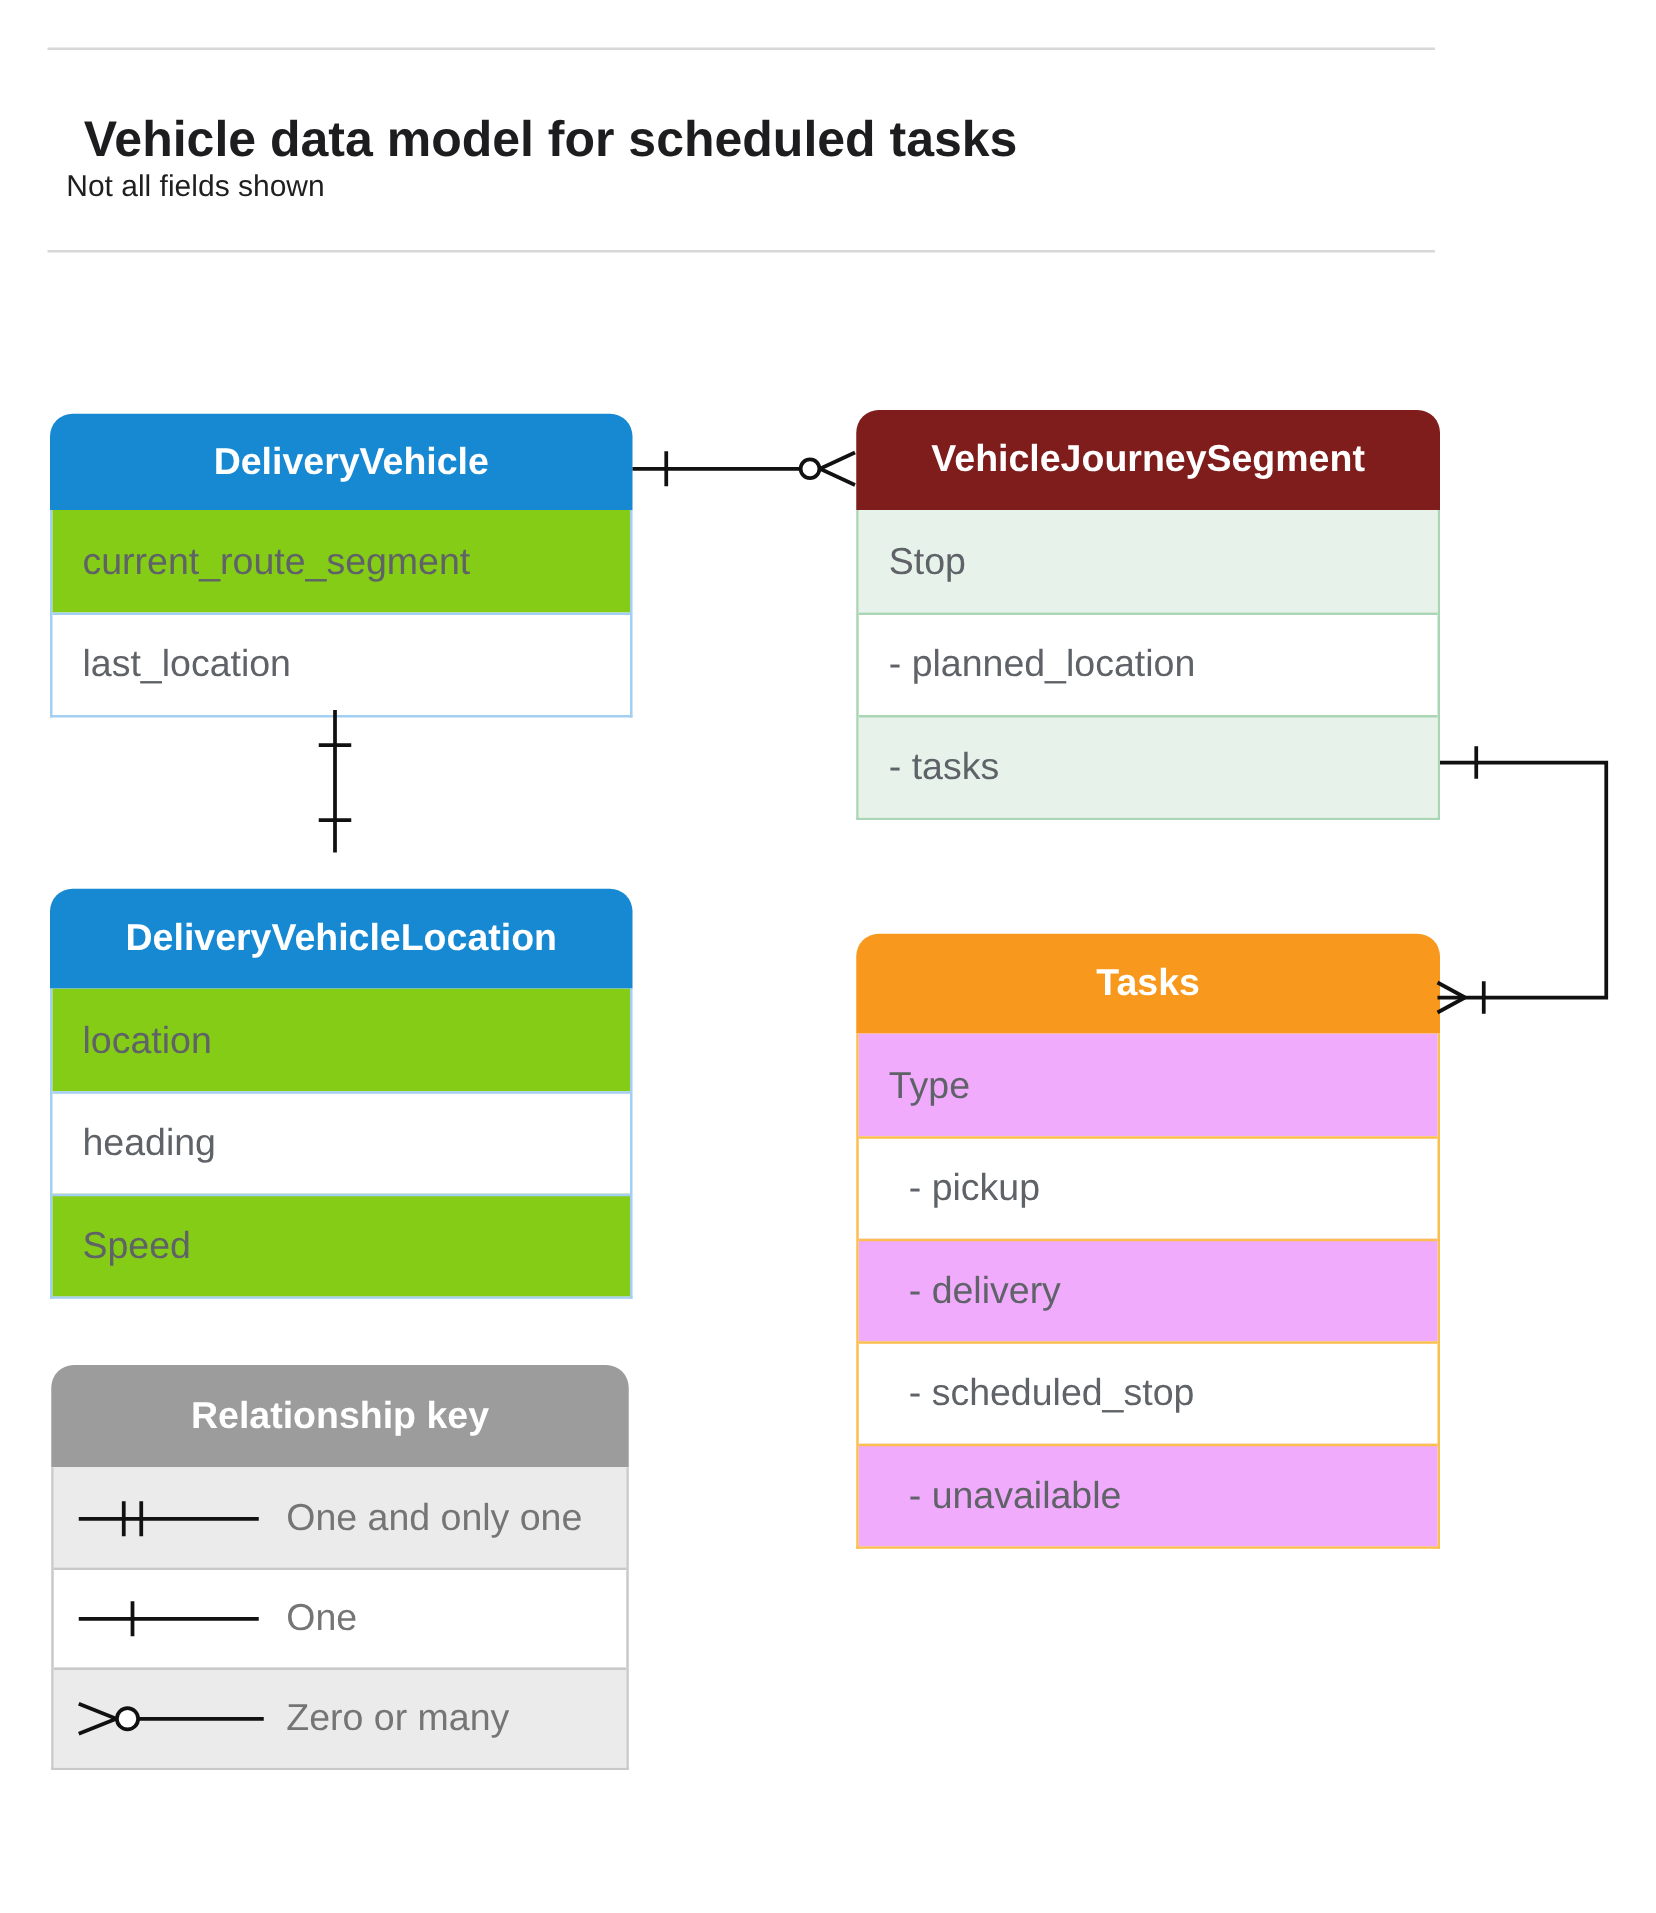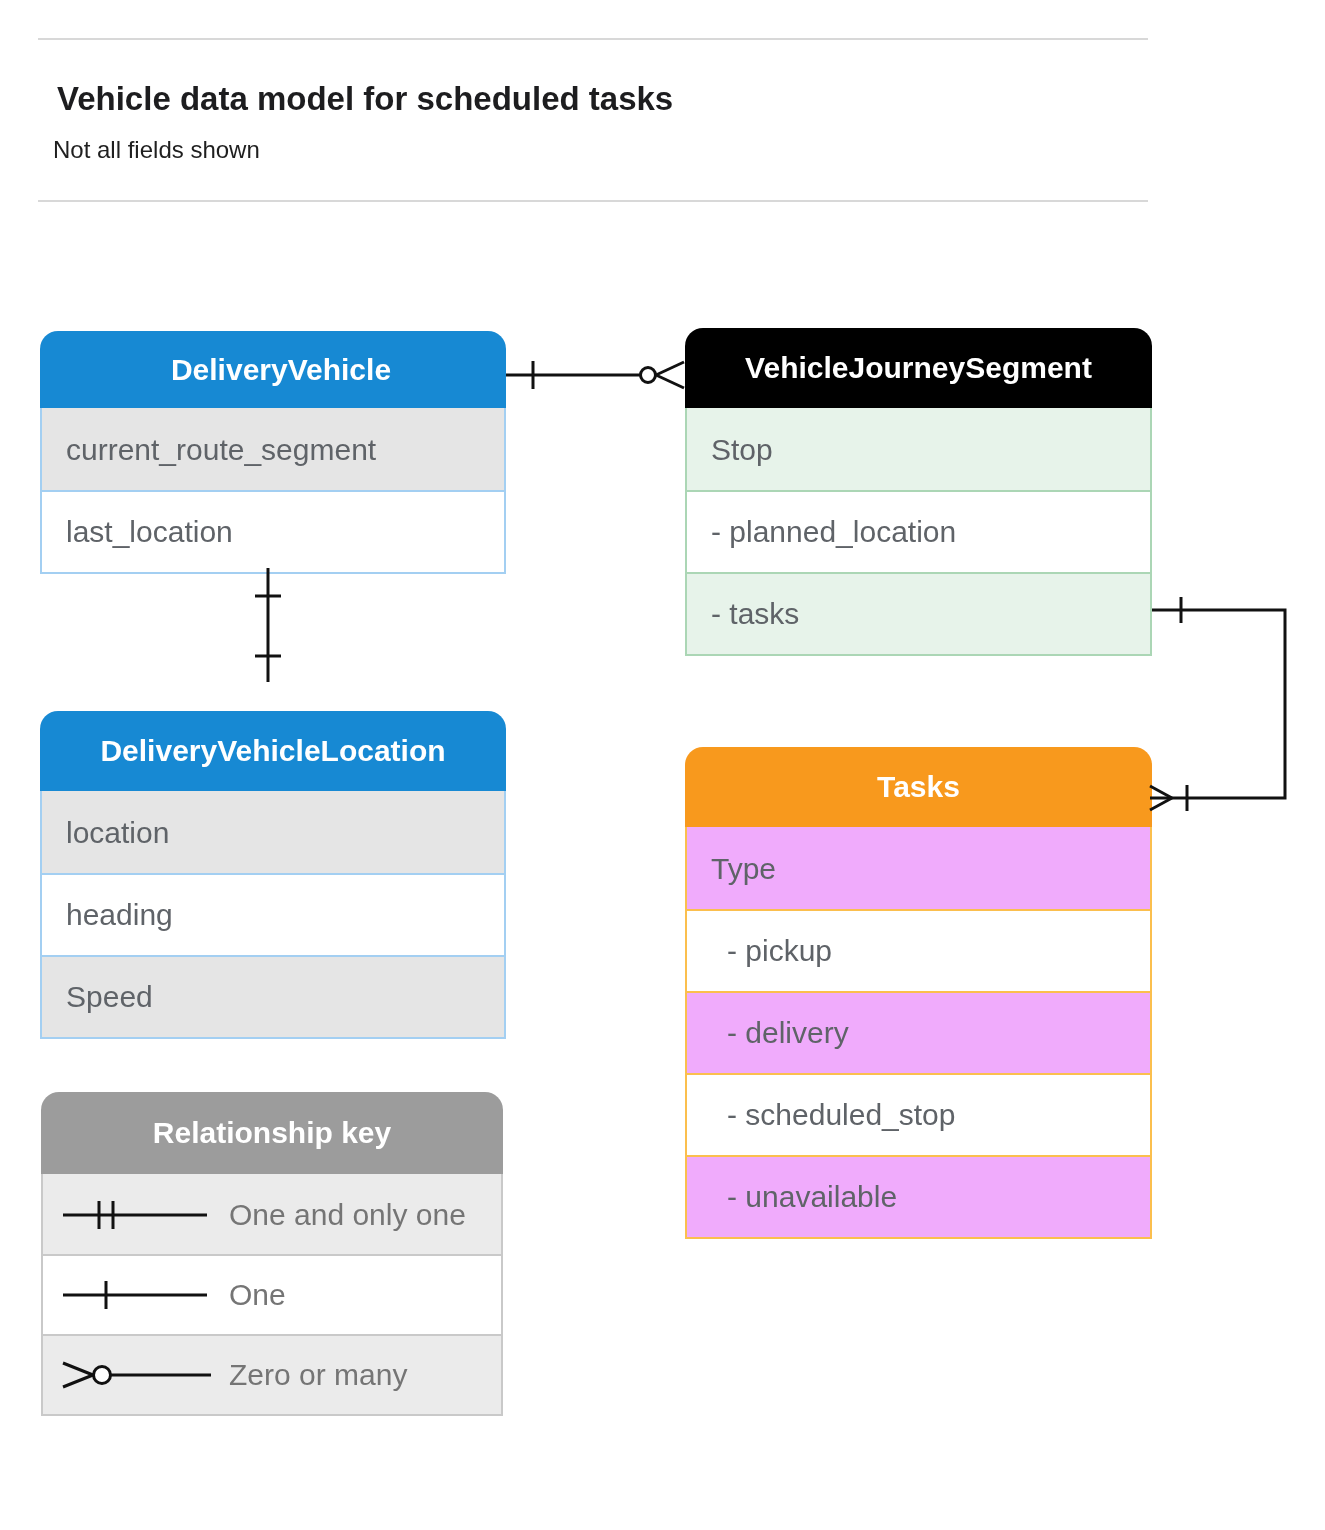--- a/index.html
+++ b/index.html
@@ -3,39 +3,39 @@
 <meta charset="utf-8">
 <style>
   html,body{margin:0;padding:0;background:#ffffff;}
   body{font-family:"Liberation Sans", sans-serif;}
   .canvas{position:relative;width:1325px;height:1530px;background:#ffffff;overflow:hidden;}
 
   .rule{position:absolute;left:38px;width:1110px;height:0;border-top:2px solid #d8d8d8;}
   .rule-top{top:38px;}
   .rule-bottom{top:200px;}
 
-  .page-title{position:absolute;left:53px;top:76px;margin:4px;font-size:33px;font-weight:bold;color:#1d1d1f;letter-spacing:0;}
+  .page-title{position:absolute;left:53px;top:76px;margin:14px;font-size:40px;font-weight:bold;color:#1d1d1f;letter-spacing:0;}
   .page-subtitle{position:absolute;left:53px;top:136px;font-size:24px;color:#1f1f1f;}
 
   .entity{position:absolute;border-radius:18px 18px 4px 4px;}
   .entity-header{height:80px;display:flex;align-items:center;justify-content:center;
     border-radius:18px 18px 0 0;color:#ffffff;font-weight:bold;font-size:30px;}
   .rows{border-width:0 2px 2px 2px;border-style:solid;background:#ffffff;}
   .row{height:80px;display:flex;align-items:center;padding-left:24px;font-size:30px;color:#5f6368;border-top:2px solid transparent;}
   .row + .row{border-top-width:2px;border-top-style:solid;}
   .row.indent{padding-left:40px;}
 
   
   .blue .entity-header{background:#1789d3;}
   .blue .rows{border-color:#a3cff2;}
   .blue .row + .row{border-top-color:#a3cff2;}
-  .blue .row.tint{background:#e5e5e5;}
+  .blue .row.tint{background:#84cc16;}
 
   
-  .green .entity-header{background:#000000;}
+  .green .entity-header{background:#7f1d1d;}
   .green .rows{border-color:#abd6b5;}
   .green .row + .row{border-top-color:#abd6b5;}
   .green .row.tint{background:#e7f3ea;}
 
   
   .orange .entity-header{background:#f8991d;}
   .orange .rows{border-color:#fbbf4e;}
   .orange .row + .row{border-top-color:#fbbf4e;}
   .orange .row.tint{background:#f0abfc;}
 

